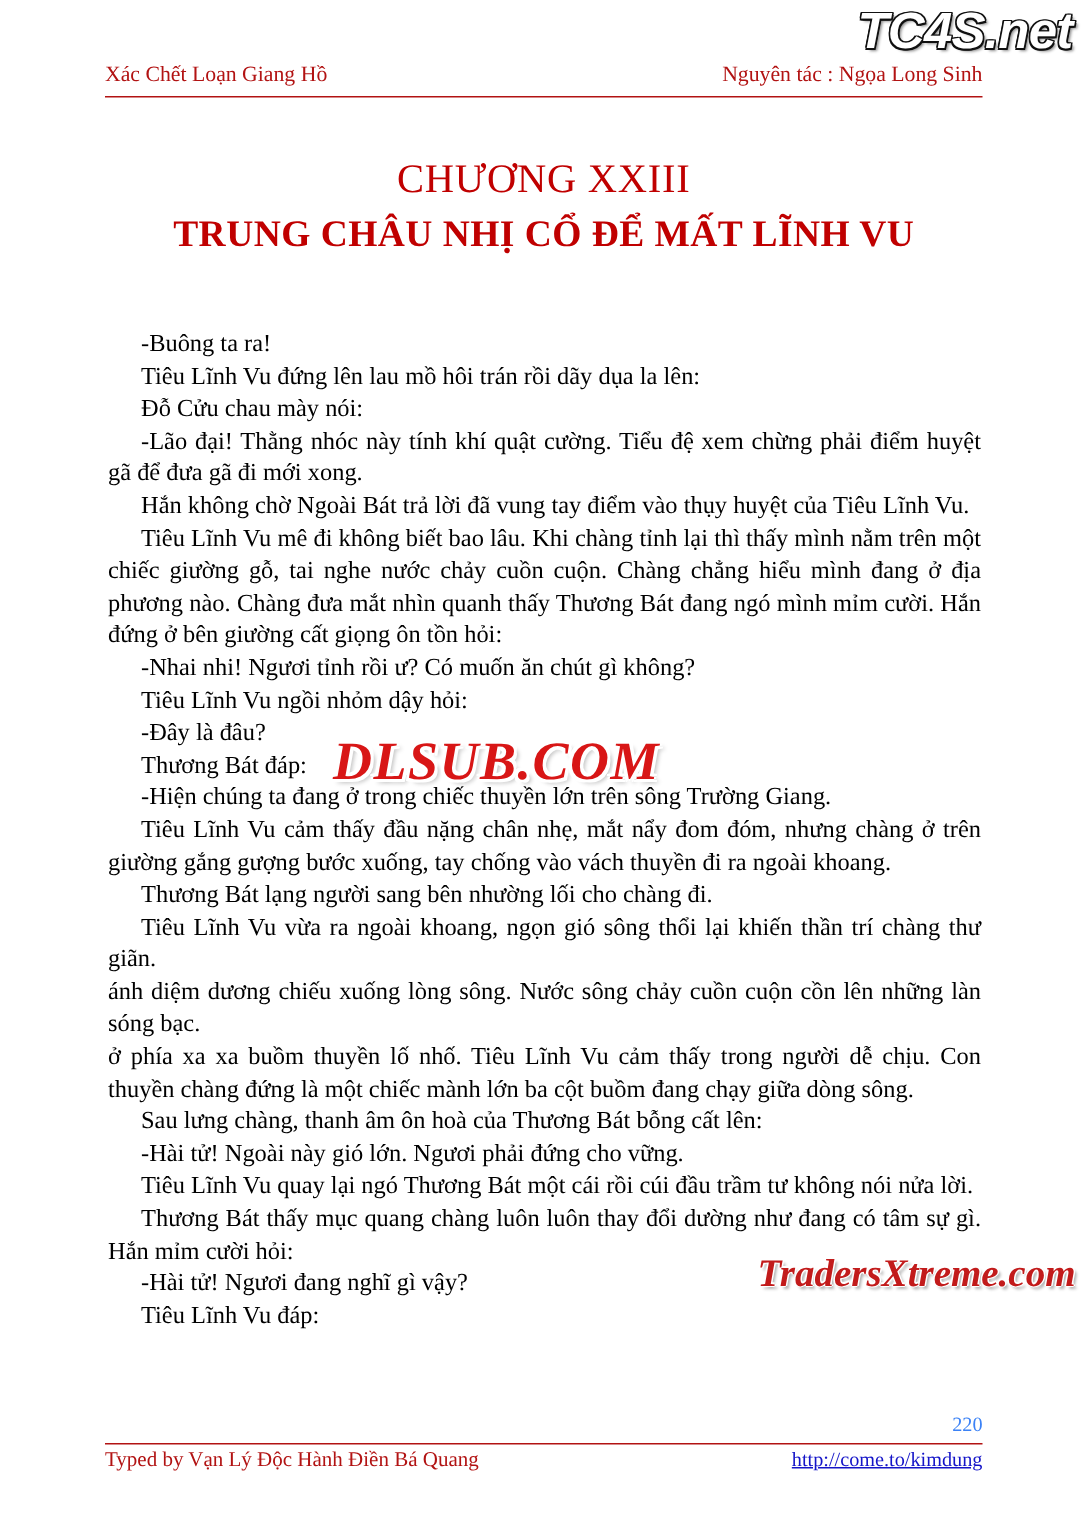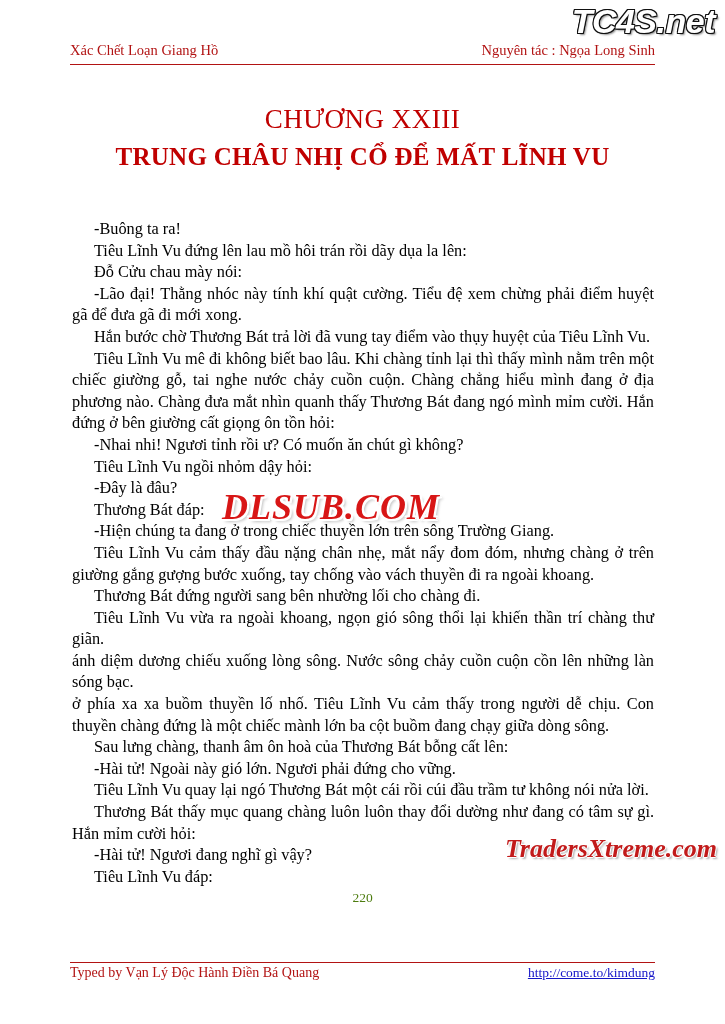--- a/index.html
+++ b/index.html
@@ -126,26 +126,26 @@
       1.5px 0 0 #ffffff, -1.5px 0 0 #ffffff, 0 1.5px 0 #ffffff, 0 -1.5px 0 #ffffff,
       2px 2px 0 #ffffff, -2px -2px 0 #ffffff, 2px -2px 0 #ffffff, -2px 2px 0 #ffffff,
       3px 3px 3px rgba(0,0,0,0.25);
     z-index: 4;
     white-space: nowrap;
   }
 
   
   .page-number {
     position: absolute;
-    top: 890px;
-    left: 70px;
-    width: 585px;
-    text-align: center;
+    top: 942px;
+    left: 70px;
+    width: 585px;
+    text-align: right;
     font-size: 13.5px;
-    color: #4d7c0f;
+    color: #3b82f6;
   }
 
   .rule-bottom {
     position: absolute;
     top: 962px;
     left: 70px;
     width: 585px;
     border-top: 1.5px solid #b21313;
   }
 
@@ -201,29 +201,29 @@
   <div class="rule-top"></div>
 
   <div class="chapter-num">CHƯƠNG XXIII</div>
   <div class="chapter-title">TRUNG CHÂU NHỊ CỔ ĐỂ MẤT LĨNH VU</div>
 
   <div class="body-text">
     <p>-Buông ta ra!</p>
     <p>Tiêu Lĩnh Vu đứng lên lau mồ hôi trán rồi dãy dụa la lên:</p>
     <p>Đỗ Cửu chau mày nói:</p>
     <p>-Lão đại! Thằng nhóc này tính khí quật cường. Tiểu đệ xem chừng phải điểm huyệt gã để đưa gã đi mới xong.</p>
-    <p>Hắn bước chờ Thương Bát trả lời đã vung tay điểm vào thụy huyệt của Tiêu Lĩnh Vu.</p>
+    <p>Hắn không chờ Ngoài Bát trả lời đã vung tay điểm vào thụy huyệt của Tiêu Lĩnh Vu.</p>
     <p>Tiêu Lĩnh Vu mê đi không biết bao lâu. Khi chàng tỉnh lại thì thấy mình nằm trên một chiếc giường gỗ, tai nghe nước chảy cuồn cuộn. Chàng chẳng hiểu mình đang ở địa phương nào. Chàng đưa mắt nhìn quanh thấy Thương Bát đang ngó mình mỉm cười. Hắn đứng ở bên giường cất giọng ôn tồn hỏi:</p>
     <p>-Nhai nhi! Ngươi tỉnh rồi ư? Có muốn ăn chút gì không?</p>
     <p>Tiêu Lĩnh Vu ngồi nhỏm dậy hỏi:</p>
     <p>-Đây là đâu?</p>
     <p>Thương Bát đáp:</p>
     <p>-Hiện chúng ta đang ở trong chiếc thuyền lớn trên sông Trường Giang.</p>
     <p>Tiêu Lĩnh Vu cảm thấy đầu nặng chân nhẹ, mắt nẩy đom đóm, nhưng chàng ở trên giường gắng gượng bước xuống, tay chống vào vách thuyền đi ra ngoài khoang.</p>
-    <p>Thương Bát đứng người sang bên nhường lối cho chàng đi.</p>
+    <p>Thương Bát lạng người sang bên nhường lối cho chàng đi.</p>
     <p>Tiêu Lĩnh Vu vừa ra ngoài khoang, ngọn gió sông thổi lại khiến thần trí chàng thư giãn.</p>
     <p class="noindent">ánh diệm dương chiếu xuống lòng sông. Nước sông chảy cuồn cuộn cồn lên những làn sóng bạc.</p>
     <p class="noindent">ở phía xa xa buồm thuyền lố nhố. Tiêu Lĩnh Vu cảm thấy trong người dễ chịu. Con thuyền chàng đứng là một chiếc mành lớn ba cột buồm đang chạy giữa dòng sông.</p>
     <p>Sau lưng chàng, thanh âm ôn hoà của Thương Bát bỗng cất lên:</p>
     <p>-Hài tử! Ngoài này gió lớn. Ngươi phải đứng cho vững.</p>
     <p>Tiêu Lĩnh Vu quay lại ngó Thương Bát một cái rồi cúi đầu trầm tư không nói nửa lời.</p>
     <p>Thương Bát thấy mục quang chàng luôn luôn thay đổi dường như đang có tâm sự gì. Hắn mỉm cười hỏi:</p>
     <p>-Hài tử! Ngươi đang nghĩ gì vậy?</p>
     <p>Tiêu Lĩnh Vu đáp:</p>
   </div>

